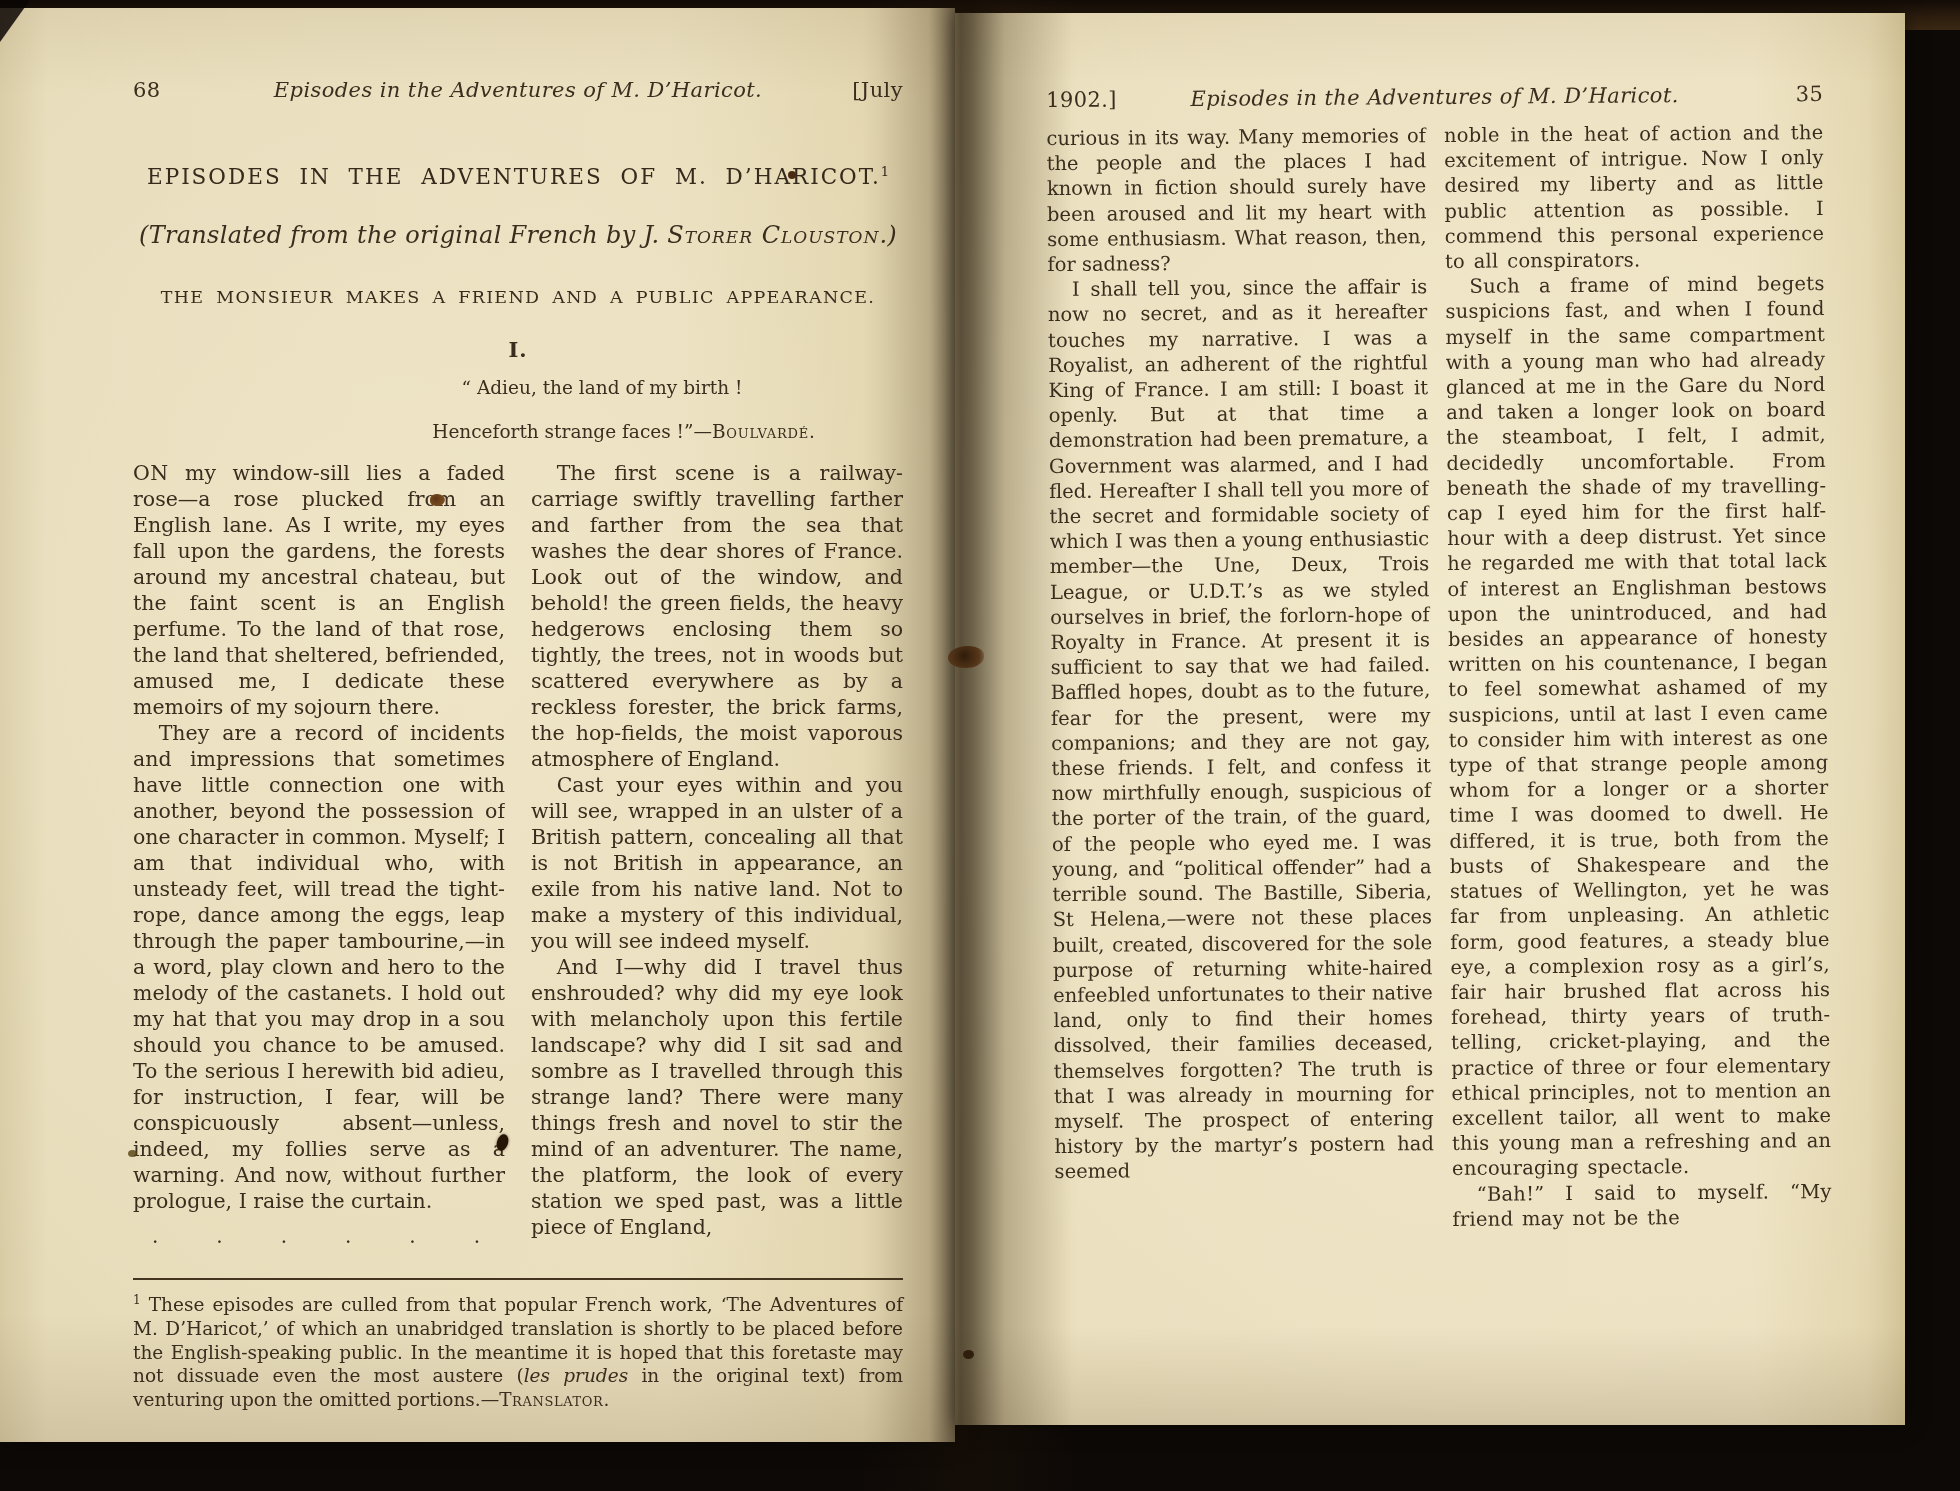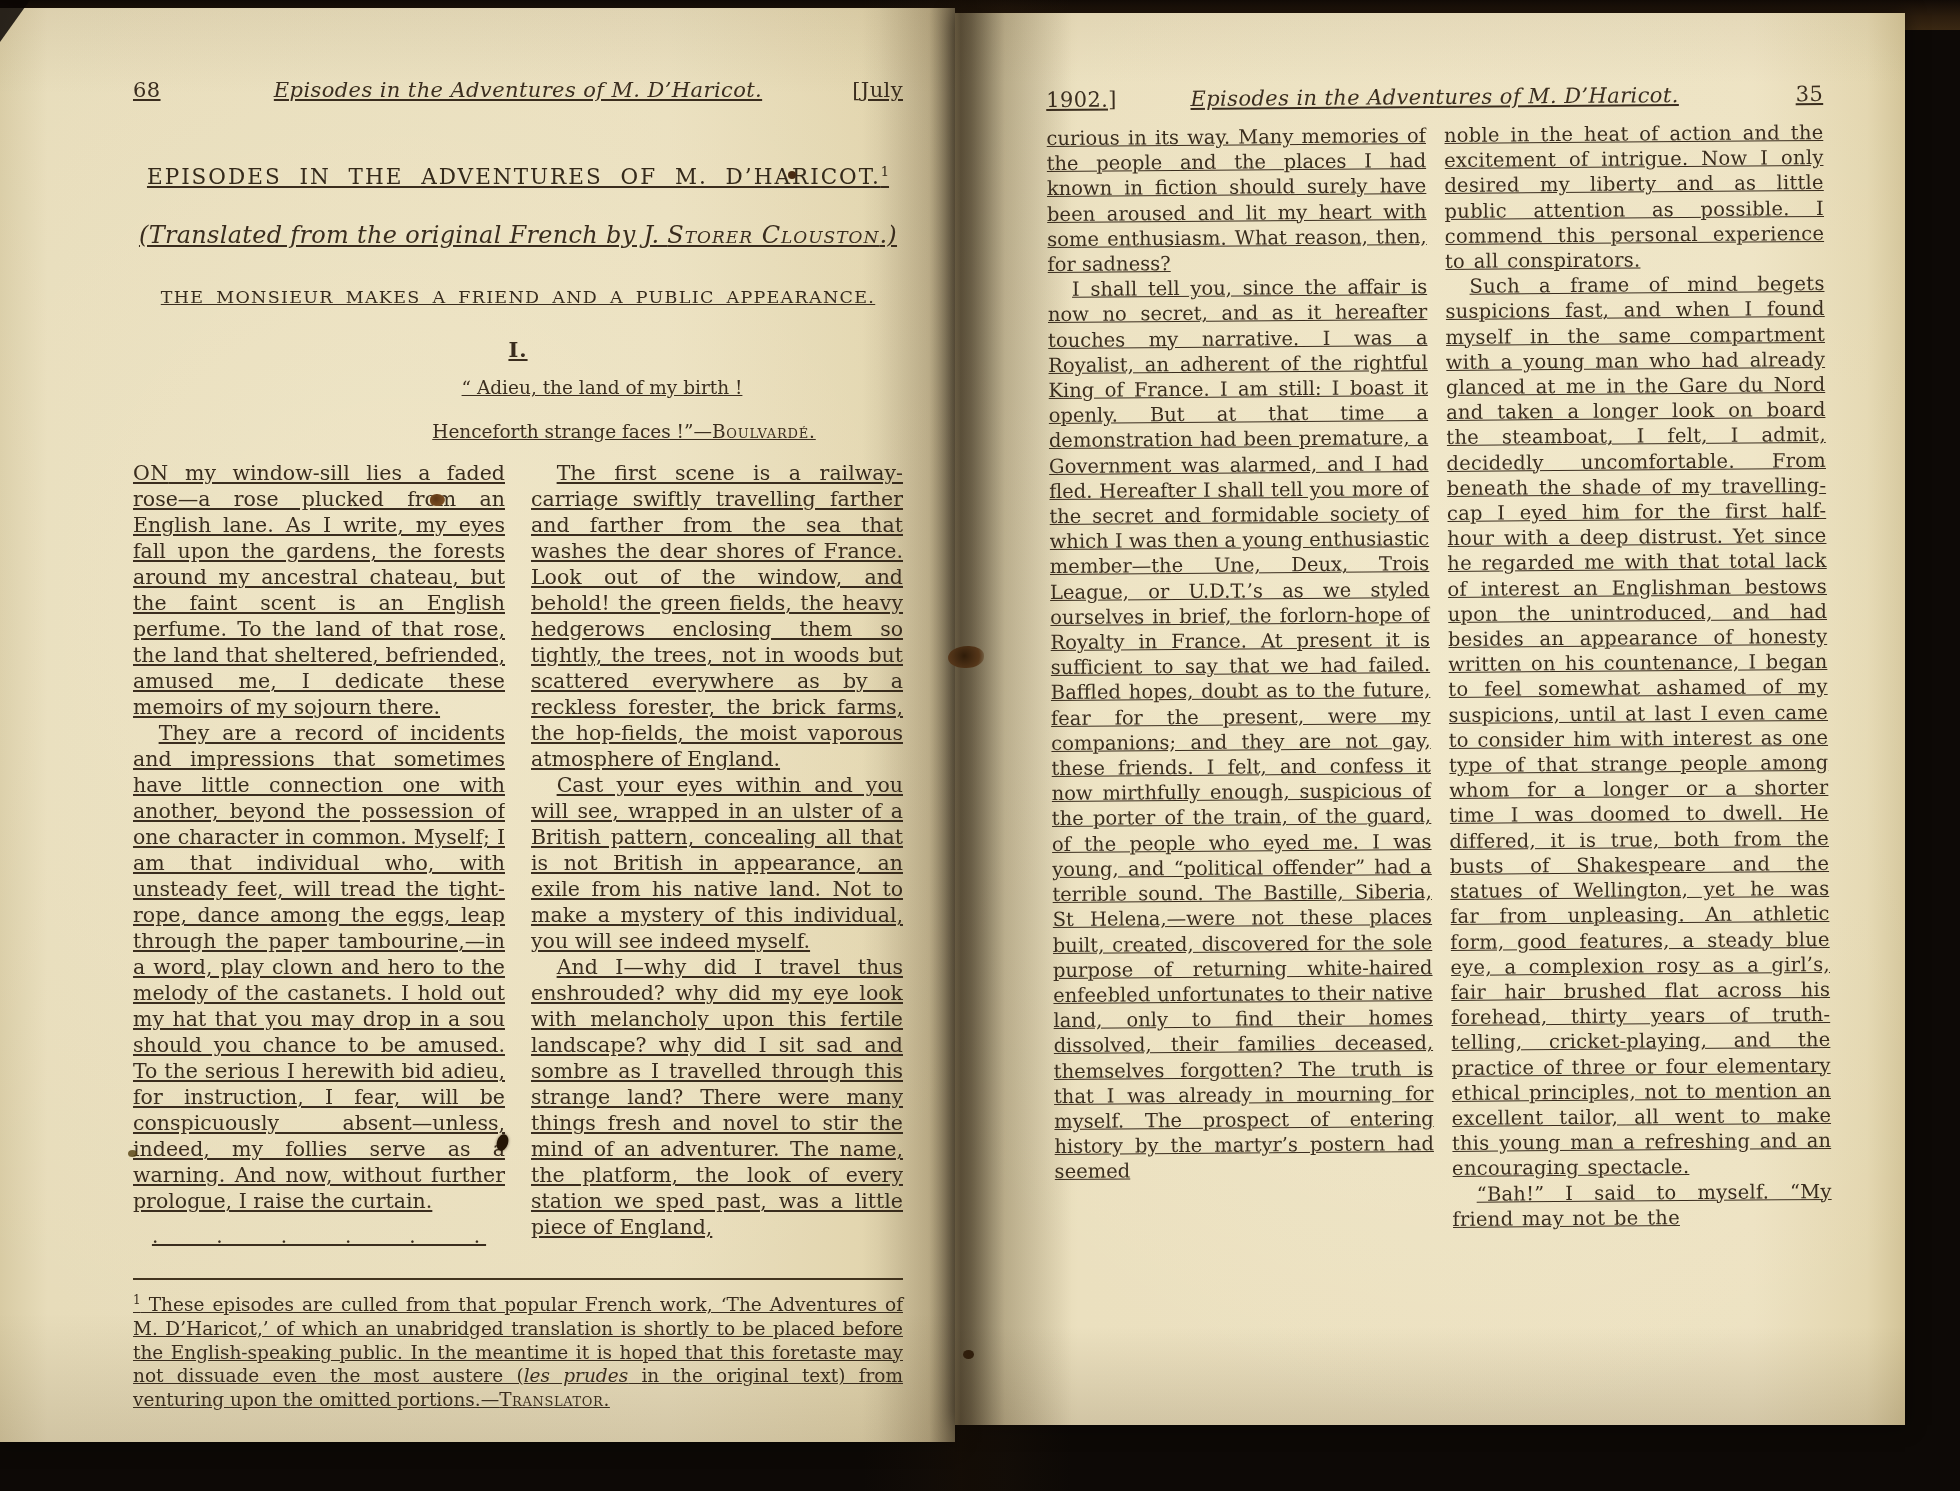--- a/index.html
+++ b/index.html
@@ -34,21 +34,21 @@
   .gutter-shadow {
     position:absolute; left:862px; top:0; width:210px; height:1491px; z-index:5; pointer-events:none;
     background:linear-gradient(90deg, rgba(42,28,13,0) 0%, rgba(42,28,13,0.16) 32%, rgba(24,15,6,0.62) 47%, rgba(24,15,6,0.55) 52%, rgba(42,28,13,0.20) 68%, rgba(42,28,13,0) 100%);
   }
   .corner-tl {
     position:absolute; left:0; top:0; width:0; height:0; z-index:6;
     border-top:42px solid rgba(10,6,3,0.85); border-right:30px solid transparent;
   }
   .page-inner {
     position:relative; height:100%; box-sizing:border-box;
-    display:flex; flex-direction:column;text-decoration:underline;
+    display:flex; flex-direction:column;
   }
   .page-left .page-inner { padding:70px 52px 30px 133px; }
   .page-right .page-inner { padding:72px 78px 16px 95px; }
   .rp-tilt { transform:rotate(-0.45deg); transform-origin:50% 38%; display:flex; flex-direction:column; flex:1; min-height:0; }
 
   
   .running-head { display:flex; align-items:baseline; font-size:21px; letter-spacing:0.4px; color:#3b2e1f; }
   .rh-slot-l { min-width:86px; text-align:left; }
   .rh-slot-r { min-width:86px; text-align:right; }
   .rh-title { flex:1; text-align:center; font-style:italic; }

